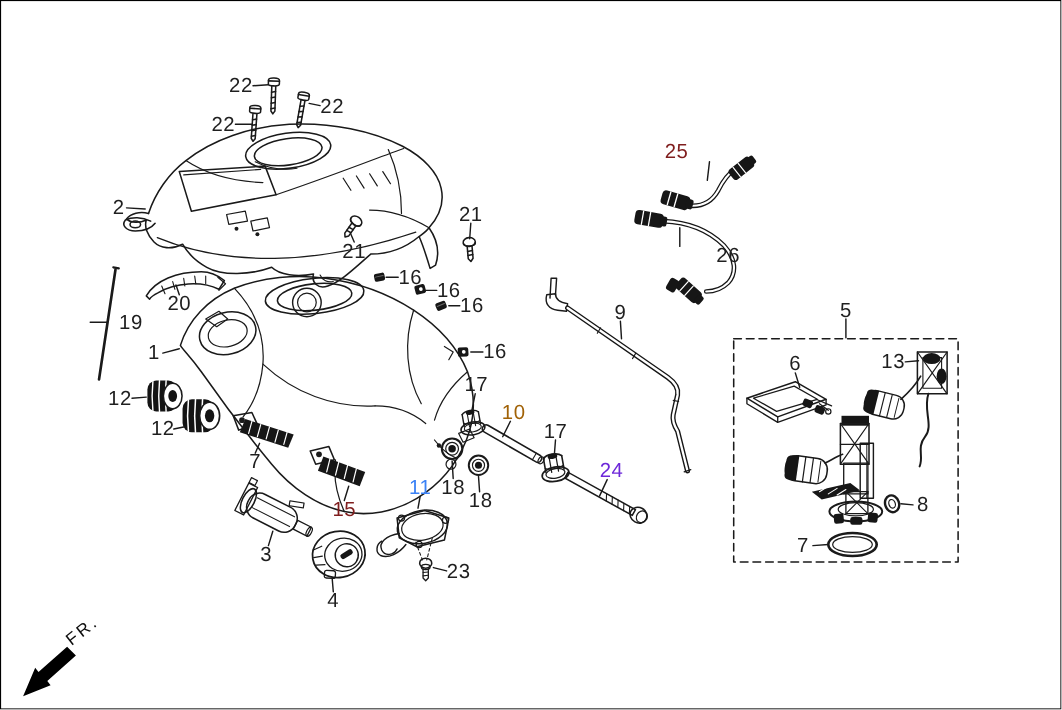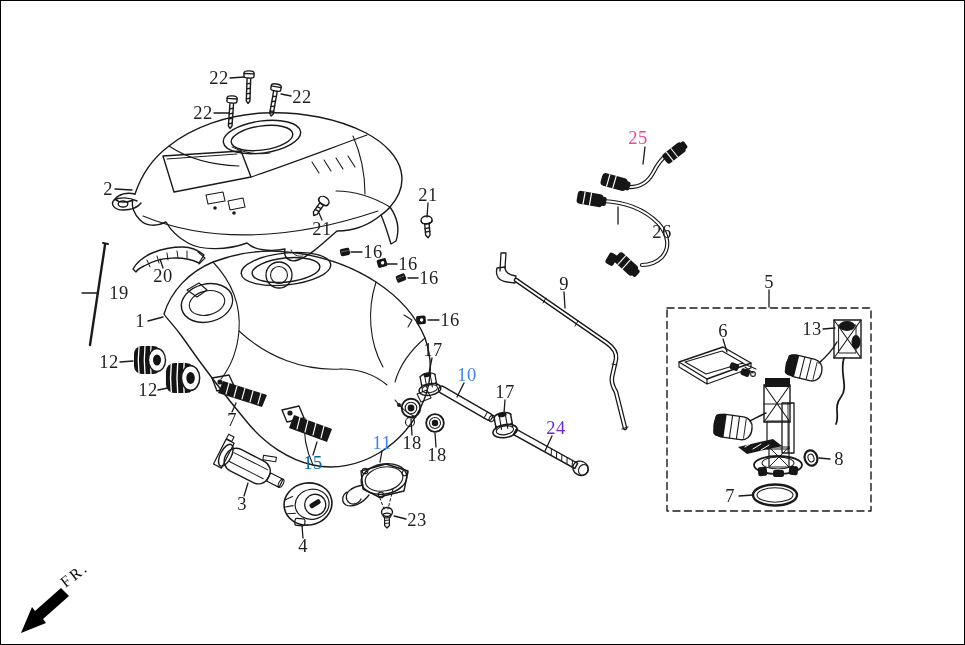--- a/index.html
+++ b/index.html
@@ -1,19 +1,19 @@
 <!DOCTYPE html>
 <html><head>
 <meta charset="utf-8">
 <style>
   html,body{margin:0;padding:0;background:#e8e8e8;}
   .stage{
     position:relative;width:965px;height:645px;background:#ffffff;
     border:1.5px solid #000;box-sizing:border-box;overflow:hidden;
-    font-family:Liberation Serif, serif;
+    font-family:Liberation Sans, sans-serif;
   }
   .stage svg{position:absolute;left:0;top:0;}
   .callout{
     position:absolute;transform:translate(-50%,-50%);
     font-size:18.5px;line-height:1;color:#1f1f1f;letter-spacing:.5px;white-space:nowrap;
   }
   .fr-label{
     position:absolute;left:56px;top:576px;font-size:15.5px;font-weight:500;color:#0d0d0d;
     letter-spacing:2.5px;transform:rotate(-38deg);transform-origin:left top;
   }
@@ -362,33 +362,33 @@
       <span class="callout" style="left: 372px; top: 251px; color: rgb(31, 31, 31);">16</span>
       <span class="callout" style="left: 407px; top: 263px; color: rgb(31, 31, 31);">16</span>
       <span class="callout" style="left: 428px; top: 277px; color: rgb(31, 31, 31);">16</span>
       <span class="callout" style="left: 449px; top: 319px; color: rgb(31, 31, 31);">16</span>
       <span class="callout" style="left: 162px; top: 275px; color: rgb(31, 31, 31); text-align: right;">20</span>
       <span class="callout" style="left: 70px; top: 292px; color: rgb(31, 31, 31); margin-left: 48px;">19</span>
       <span class="callout" style="left: 139px; top: 320px; color: rgb(31, 31, 31);">1</span>
       <span class="callout" style="left: 108px; top: 361px; color: rgb(31, 31, 31);">12</span>
       <span class="callout" style="left: 147px; top: 389px; color: rgb(31, 31, 31);">12</span>
       <span class="callout" style="left: 231px; top: 419px; color: rgb(31, 31, 31);">7</span>
-      <span class="callout" style="left: 312px; top: 462px; color: #0369a1;">15</span>
+      <span class="callout" style="left: 312px; top: 462px; color: #7f1d1d;">15</span>
       <span class="callout" style="left: 432px; top: 349px; color: rgb(31, 31, 31);">17</span>
-      <span class="callout" style="left: 466px; top: 374px; color: #3b82f6;">10</span>
+      <span class="callout" style="left: 466px; top: 374px; color: #a16207;">10</span>
       <span class="callout" style="left: 411px; top: 442px; color: rgb(31, 31, 31);">18</span>
       <span class="callout" style="left: 436px; top: 454px; color: rgb(31, 31, 31);">18</span>
       <span class="callout" style="left: 381px; top: 442px; color: #3b82f6;">11</span>
       <span class="callout" style="left: 241px; top: 503px; color: rgb(31, 31, 31);">3</span>
       <span class="callout" style="left: 302px; top: 545px; color: rgb(31, 31, 31);">4</span>
       <span class="callout" style="left: 416px; top: 519px; color: rgb(31, 31, 31);">23</span>
       <span class="callout" style="left: 504px; top: 391px; color: rgb(31, 31, 31);">17</span>
       <span class="callout" style="left: 555px; top: 427px; color: #6d28d9;">24</span>
       <span class="callout" style="left: 563px; top: 283px; color: rgb(31, 31, 31);">9</span>
-      <span class="callout" style="left: 637px; top: 137px; color: #ec4899;">25</span>
+      <span class="callout" style="left: 614px; top: 137px; color: #7f1d1d;">25</span>
       <span class="callout" style="left: 617px; top: 231px; color: rgb(31, 31, 31); margin-left: 44px;">26</span>
       <span class="callout" style="left: 768px; top: 281px; color: rgb(31, 31, 31);">5</span>
       <span class="callout" style="left: 722px; top: 330px; color: rgb(31, 31, 31);">6</span>
       <span class="callout" style="left: 811px; top: 328px; color: rgb(31, 31, 31);">13</span>
       <span class="callout" style="left: 838px; top: 458px; color: rgb(31, 31, 31);">8</span>
       <span class="callout" style="left: 729px; top: 495px; color: rgb(31, 31, 31);">7</span>
     </div>
 
 <div class="fr-label">FR.</div>
 </div>

